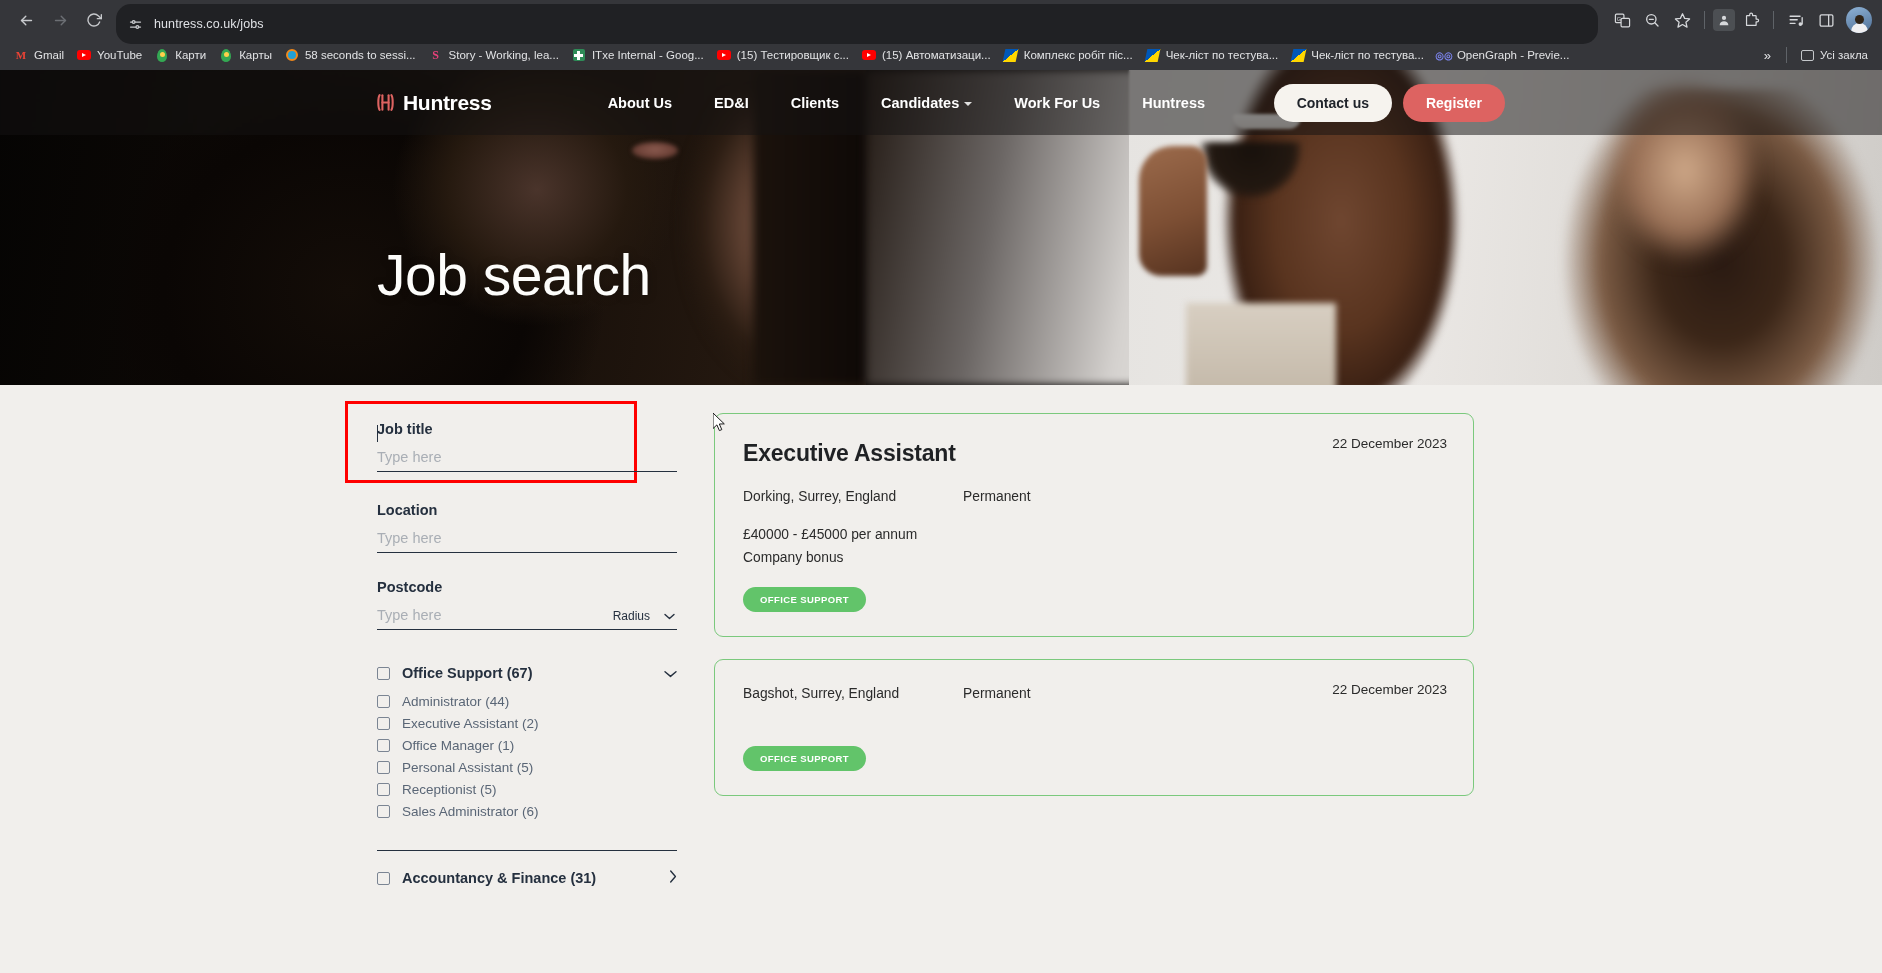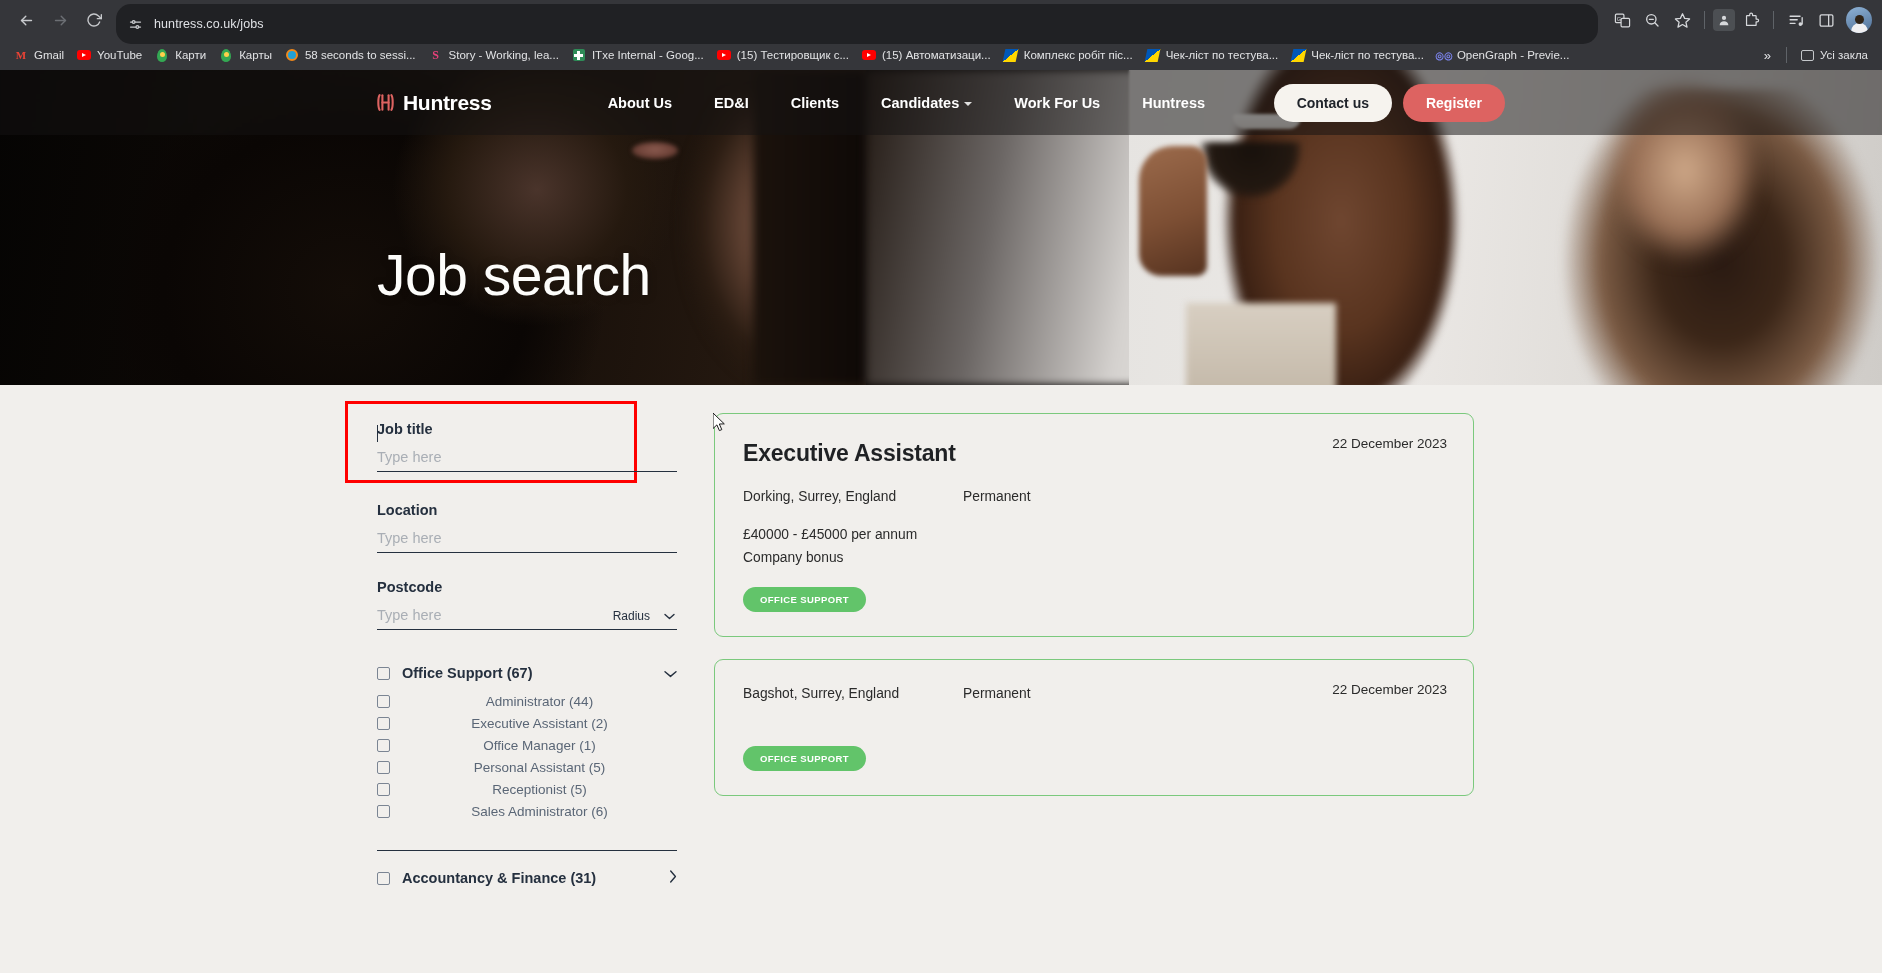--- a/index.html
+++ b/index.html
@@ -231,21 +231,21 @@
     display:flex; align-items:center; gap:12px; padding:5px 0;
   }
   .cbox {
     width:13px; height:13px; border:1.4px solid #7b8593; border-radius:2px;
     flex:0 0 auto; background:transparent;
   }
   .filter-head-label { color:#25303f; font-size:14.5px; font-weight:bold; flex:1 1 auto; }
   .filter-sub-label { color:#5a6676; font-size:13.5px; flex:1 1 auto; }
   .chev-right, .chev-down { color:#25303f; font-size:13px; flex:0 0 auto; }
   .sub-list { margin-top:4px; }
-  .sub-list .filter-row { padding:3.5px 0;text-align:center; }
+  .sub-list .filter-row { padding:3.5px 0; }
   .filter-divider { border-top:1.3px solid #25303f; margin:28px 0 14px 0; }
 
   
   .job-card {
     border:1px solid #7bc97d; border-radius:9px; background:#f1efec;
     padding:26px 28px 24px 28px; margin-bottom:22px; position:relative;
   }
   .job-date {
     position:absolute; right:26px; top:22px;
     color:#2b2b2b; font-size:13.5px;

